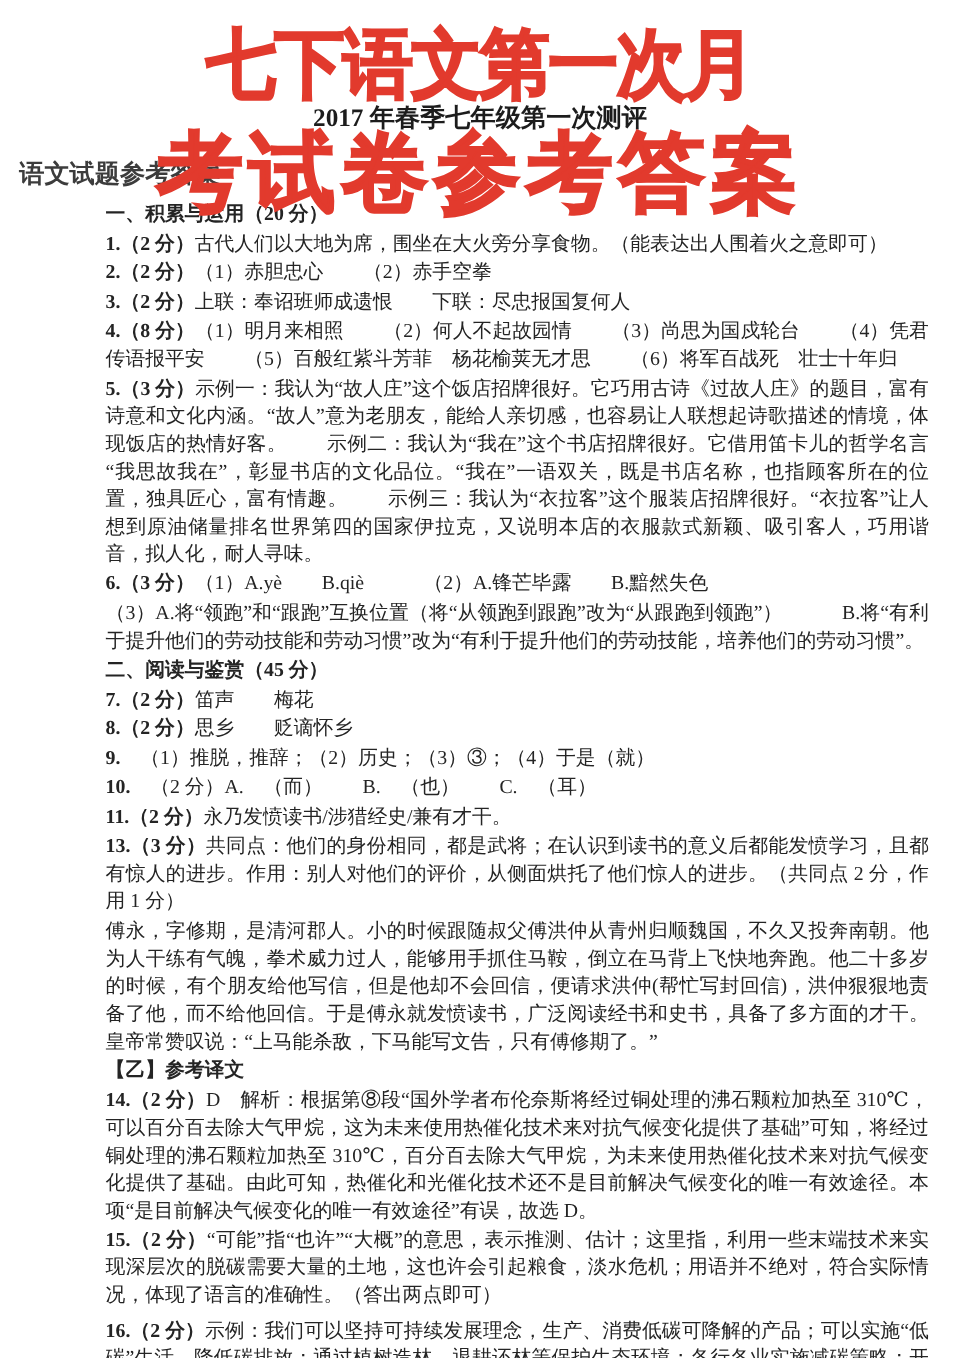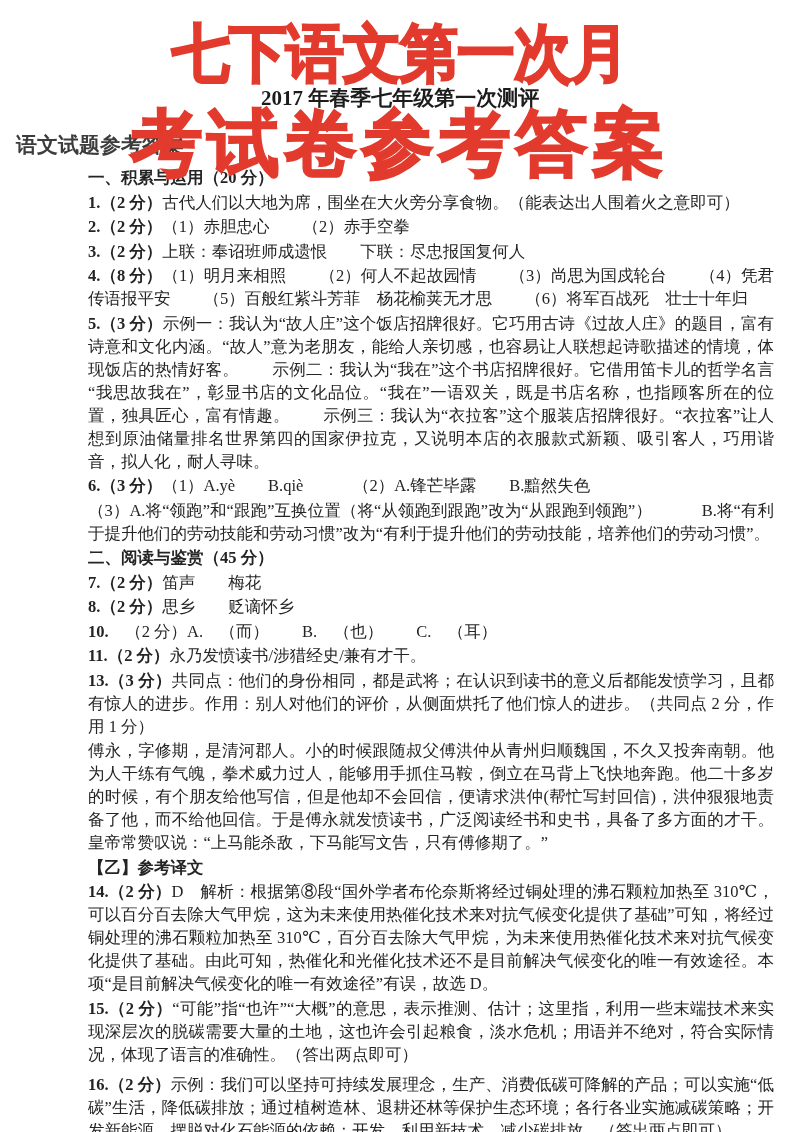--- a/index.html
+++ b/index.html
@@ -98,20 +98,21 @@
   <p class="para"><b class="pfx">1.（2 分）</b><span>古代人们以大地为席，围坐在大火旁分享食物。（能表达出人围着火之意即可）</span></p>
   <p class="para"><b class="pfx">2.（2 分）</b><span>（1）赤胆忠心　　（2）赤手空拳</span></p>
   <p class="para"><b class="pfx">3.（2 分）</b><span>上联：奉诏班师成遗恨　　下联：尽忠报国复何人</span></p>
   <p class="para"><b class="pfx">4.（8 分）</b><span>（1）明月来相照　　（2）何人不起故园情　　（3）尚思为国戍轮台　　（4）凭君传语报平安　　（5）百般红紫斗芳菲　杨花榆荚无才思　　（6）将军百战死　壮士十年归</span></p>
   <p class="para"><b class="pfx">5.（3 分）</b><span>示例一：我认为“故人庄”这个饭店招牌很好。它巧用古诗《过故人庄》的题目，富有诗意和文化内涵。“故人”意为老朋友，能给人亲切感，也容易让人联想起诗歌描述的情境，体现饭店的热情好客。　　示例二：我认为“我在”这个书店招牌很好。它借用笛卡儿的哲学名言“我思故我在”，彰显书店的文化品位。“我在”一语双关，既是书店名称，也指顾客所在的位置，独具匠心，富有情趣。　　示例三：我认为“衣拉客”这个服装店招牌很好。“衣拉客”让人想到原油储量排名世界第四的国家伊拉克，又说明本店的衣服款式新颖、吸引客人，巧用谐音，拟人化，耐人寻味。</span></p>
   <p class="para"><b class="pfx">6.（3 分）</b><span>（1）A.yè　　B.qiè　　　（2）A.锋芒毕露　　B.黯然失色</span></p>
   <p class="para"><b class="pfx"></b><span>（3）A.将“领跑”和“跟跑”互换位置（将“从领跑到跟跑”改为“从跟跑到领跑”）　　　B.将“有利于提升他们的劳动技能和劳动习惯”改为“有利于提升他们的劳动技能，培养他们的劳动习惯”。</span></p>
   <p class="para"><b class="pfx">二、阅读与鉴赏（45 分）</b><span></span></p>
   <p class="para"><b class="pfx">7.（2 分）</b><span>笛声　　梅花</span></p>
   <p class="para"><b class="pfx">8.（2 分）</b><span>思乡　　贬谪怀乡</span></p>
+  <p class="para"><b class="pfx">9.</b><span>　（1）推脱，推辞；（2）历史；（3）③；（4）于是（就）</span></p>
   <p class="para"><b class="pfx">10.</b><span>　（2 分）A.　（而）　　B.　（也）　　C.　（耳）</span></p>
   <p class="para"><b class="pfx">11.（2 分）</b><span>永乃发愤读书/涉猎经史/兼有才干。</span></p>
   <p class="para"><b class="pfx">13.（3 分）</b><span>共同点：他们的身份相同，都是武将；在认识到读书的意义后都能发愤学习，且都有惊人的进步。作用：别人对他们的评价，从侧面烘托了他们惊人的进步。（共同点 2 分，作用 1 分）</span></p>
   <p class="para"><b class="pfx"></b><span>傅永，字修期，是清河郡人。小的时候跟随叔父傅洪仲从青州归顺魏国，不久又投奔南朝。他为人干练有气魄，拳术威力过人，能够用手抓住马鞍，倒立在马背上飞快地奔跑。他二十多岁的时候，有个朋友给他写信，但是他却不会回信，便请求洪仲(帮忙写封回信)，洪仲狠狠地责备了他，而不给他回信。于是傅永就发愤读书，广泛阅读经书和史书，具备了多方面的才干。皇帝常赞叹说：“上马能杀敌，下马能写文告，只有傅修期了。”</span></p>
   <p class="para"><b class="pfx">【乙】参考译文</b><span></span></p>
   <p class="para"><b class="pfx">14.（2 分）</b><span>D　解析：根据第⑧段“国外学者布伦奈斯将经过铜处理的沸石颗粒加热至 310℃，可以百分百去除大气甲烷，这为未来使用热催化技术来对抗气候变化提供了基础”可知，将经过铜处理的沸石颗粒加热至 310℃，百分百去除大气甲烷，为未来使用热催化技术来对抗气候变化提供了基础。由此可知，热催化和光催化技术还不是目前解决气候变化的唯一有效途径。本项“是目前解决气候变化的唯一有效途径”有误，故选 D。</span></p>
   <p class="para"><b class="pfx">15.（2 分）</b><span>“可能”指“也许”“大概”的意思，表示推测、估计；这里指，利用一些末端技术来实现深层次的脱碳需要大量的土地，这也许会引起粮食，淡水危机；用语并不绝对，符合实际情况，体现了语言的准确性。（答出两点即可）</span></p>
   <p class="para gap-top"><b class="pfx">16.（2 分）</b><span>示例：我们可以坚持可持续发展理念，生产、消费低碳可降解的产品；可以实施“低碳”生活，降低碳排放；通过植树造林、退耕还林等保护生态环境；各行各业实施减碳策略；开发新能源，摆脱对化石能源的依赖；开发、利用新技术，减少碳排放。（答出两点即可）</span></p>
 </main>
 

